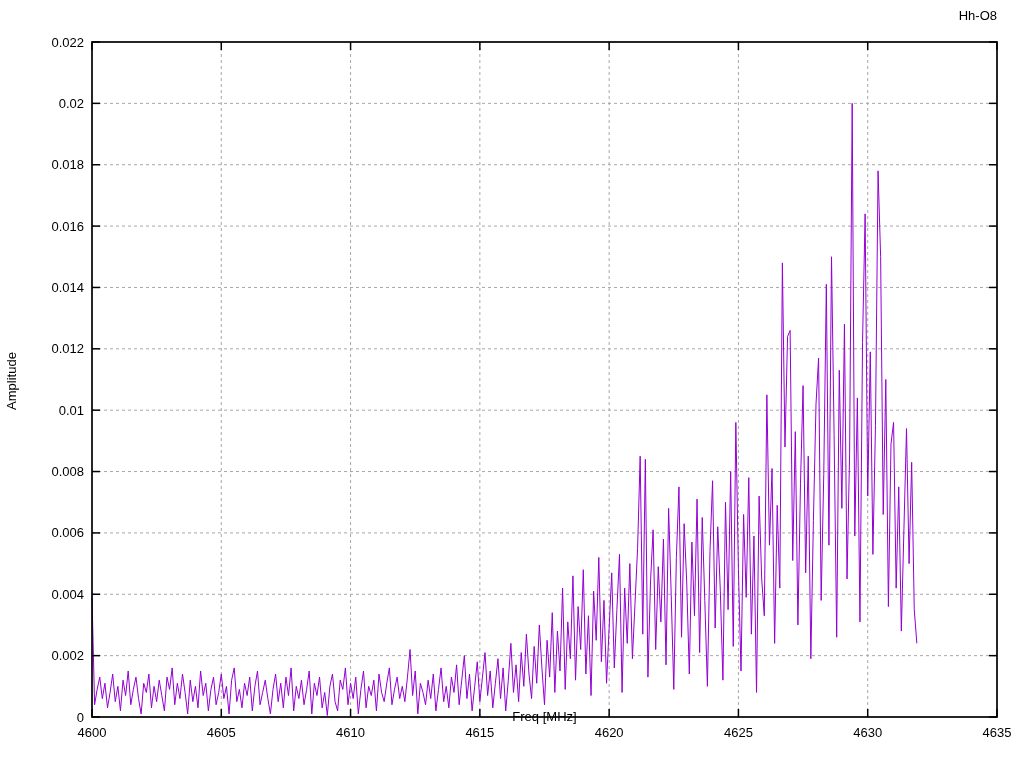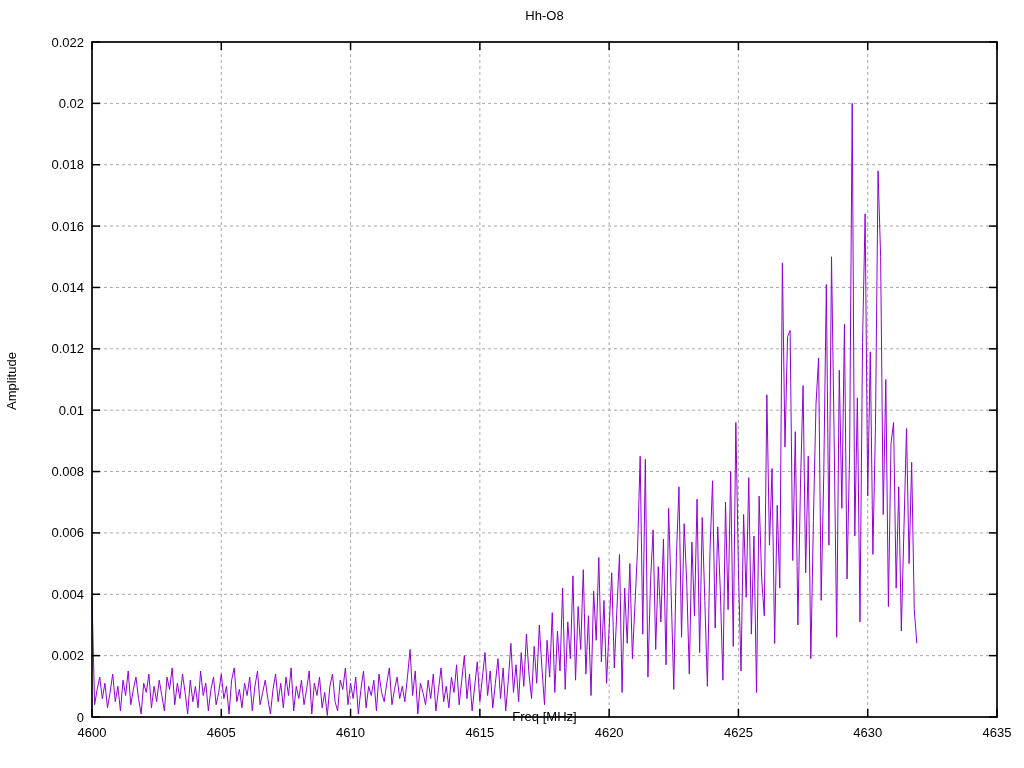--- a/index.html
+++ b/index.html
@@ -6,21 +6,21 @@
   .figure{
     position:relative;
     width:1024px;height:768px;
     background:#ffffff;
     font-family:"Liberation Sans", sans-serif;
     color:#000;
     overflow:hidden;
   }
   .chart-title{
     position:absolute;left:92px;top:8px;width:905px;
-    text-align:center;font-size:13px;color:#000;
+    text-align:right;font-size:13px;color:#000;
   }
   .x-axis-label{
     position:absolute;left:92px;top:709px;width:905px;
     text-align:center;font-size:13px;color:#000;
   }
   .y-axis-label-wrap{
     position:absolute;left:11px;top:379px;width:0;height:0;
   }
   .y-axis-label{
     display:inline-block;white-space:nowrap;

